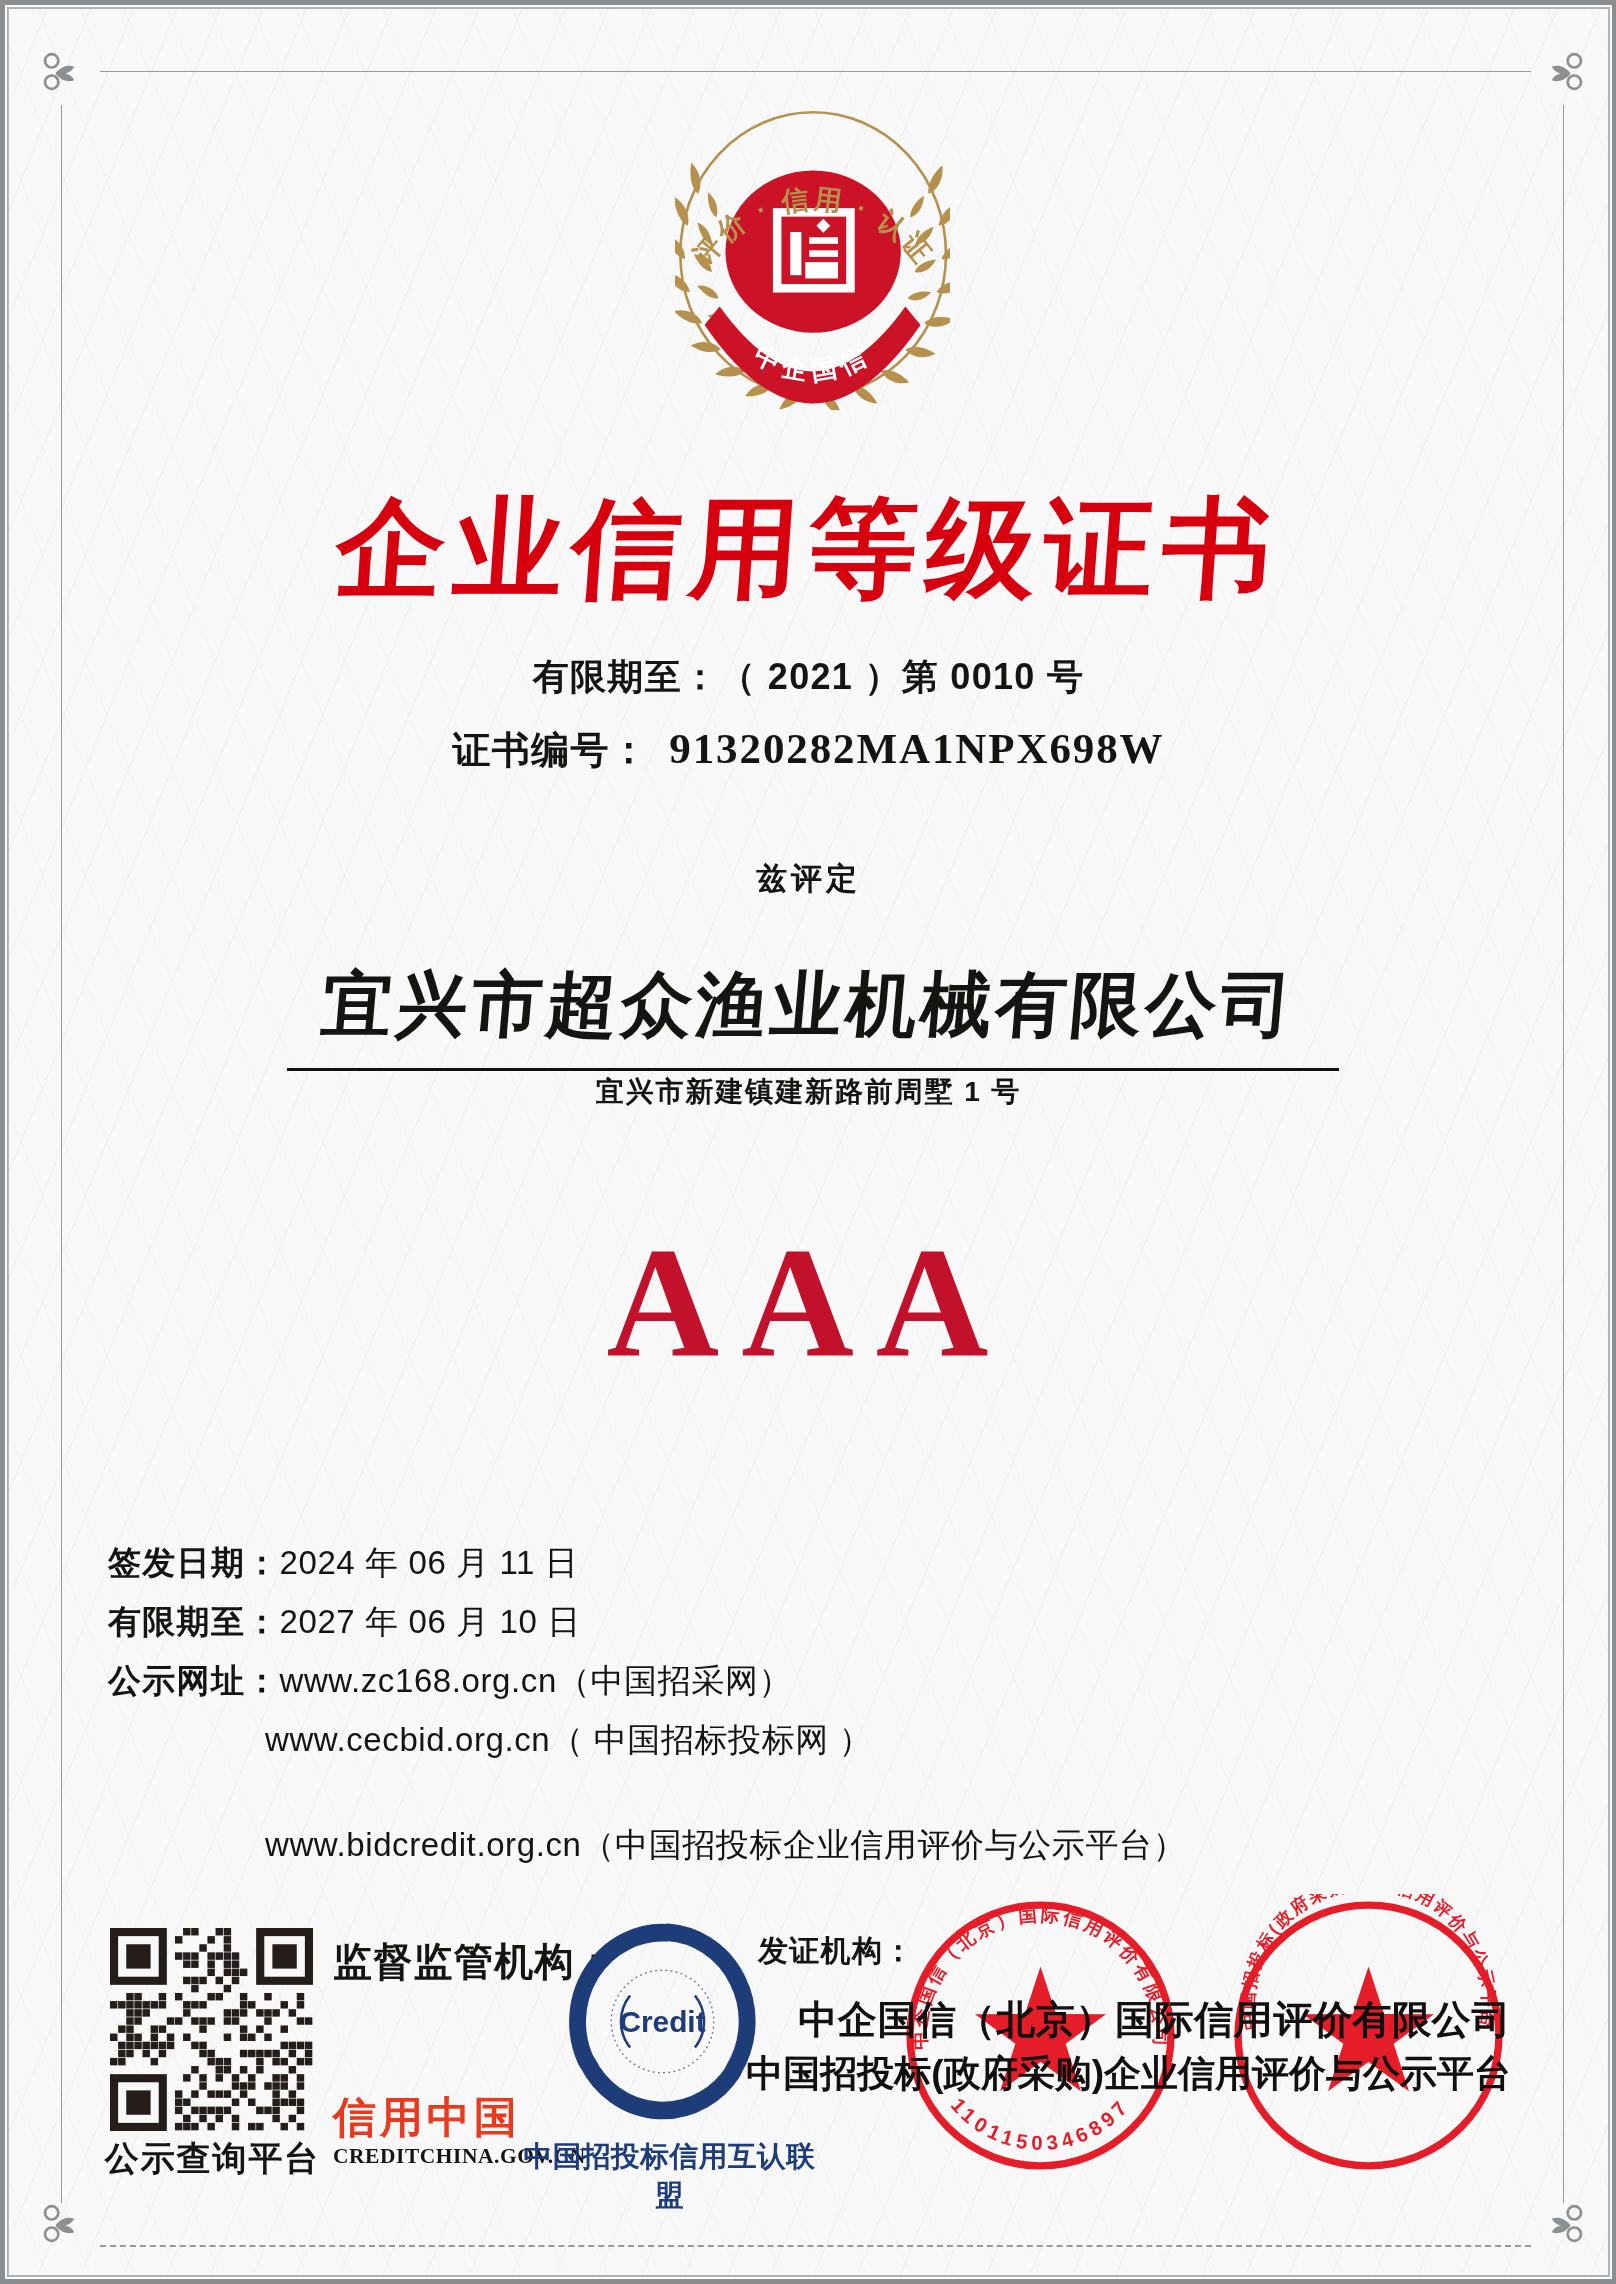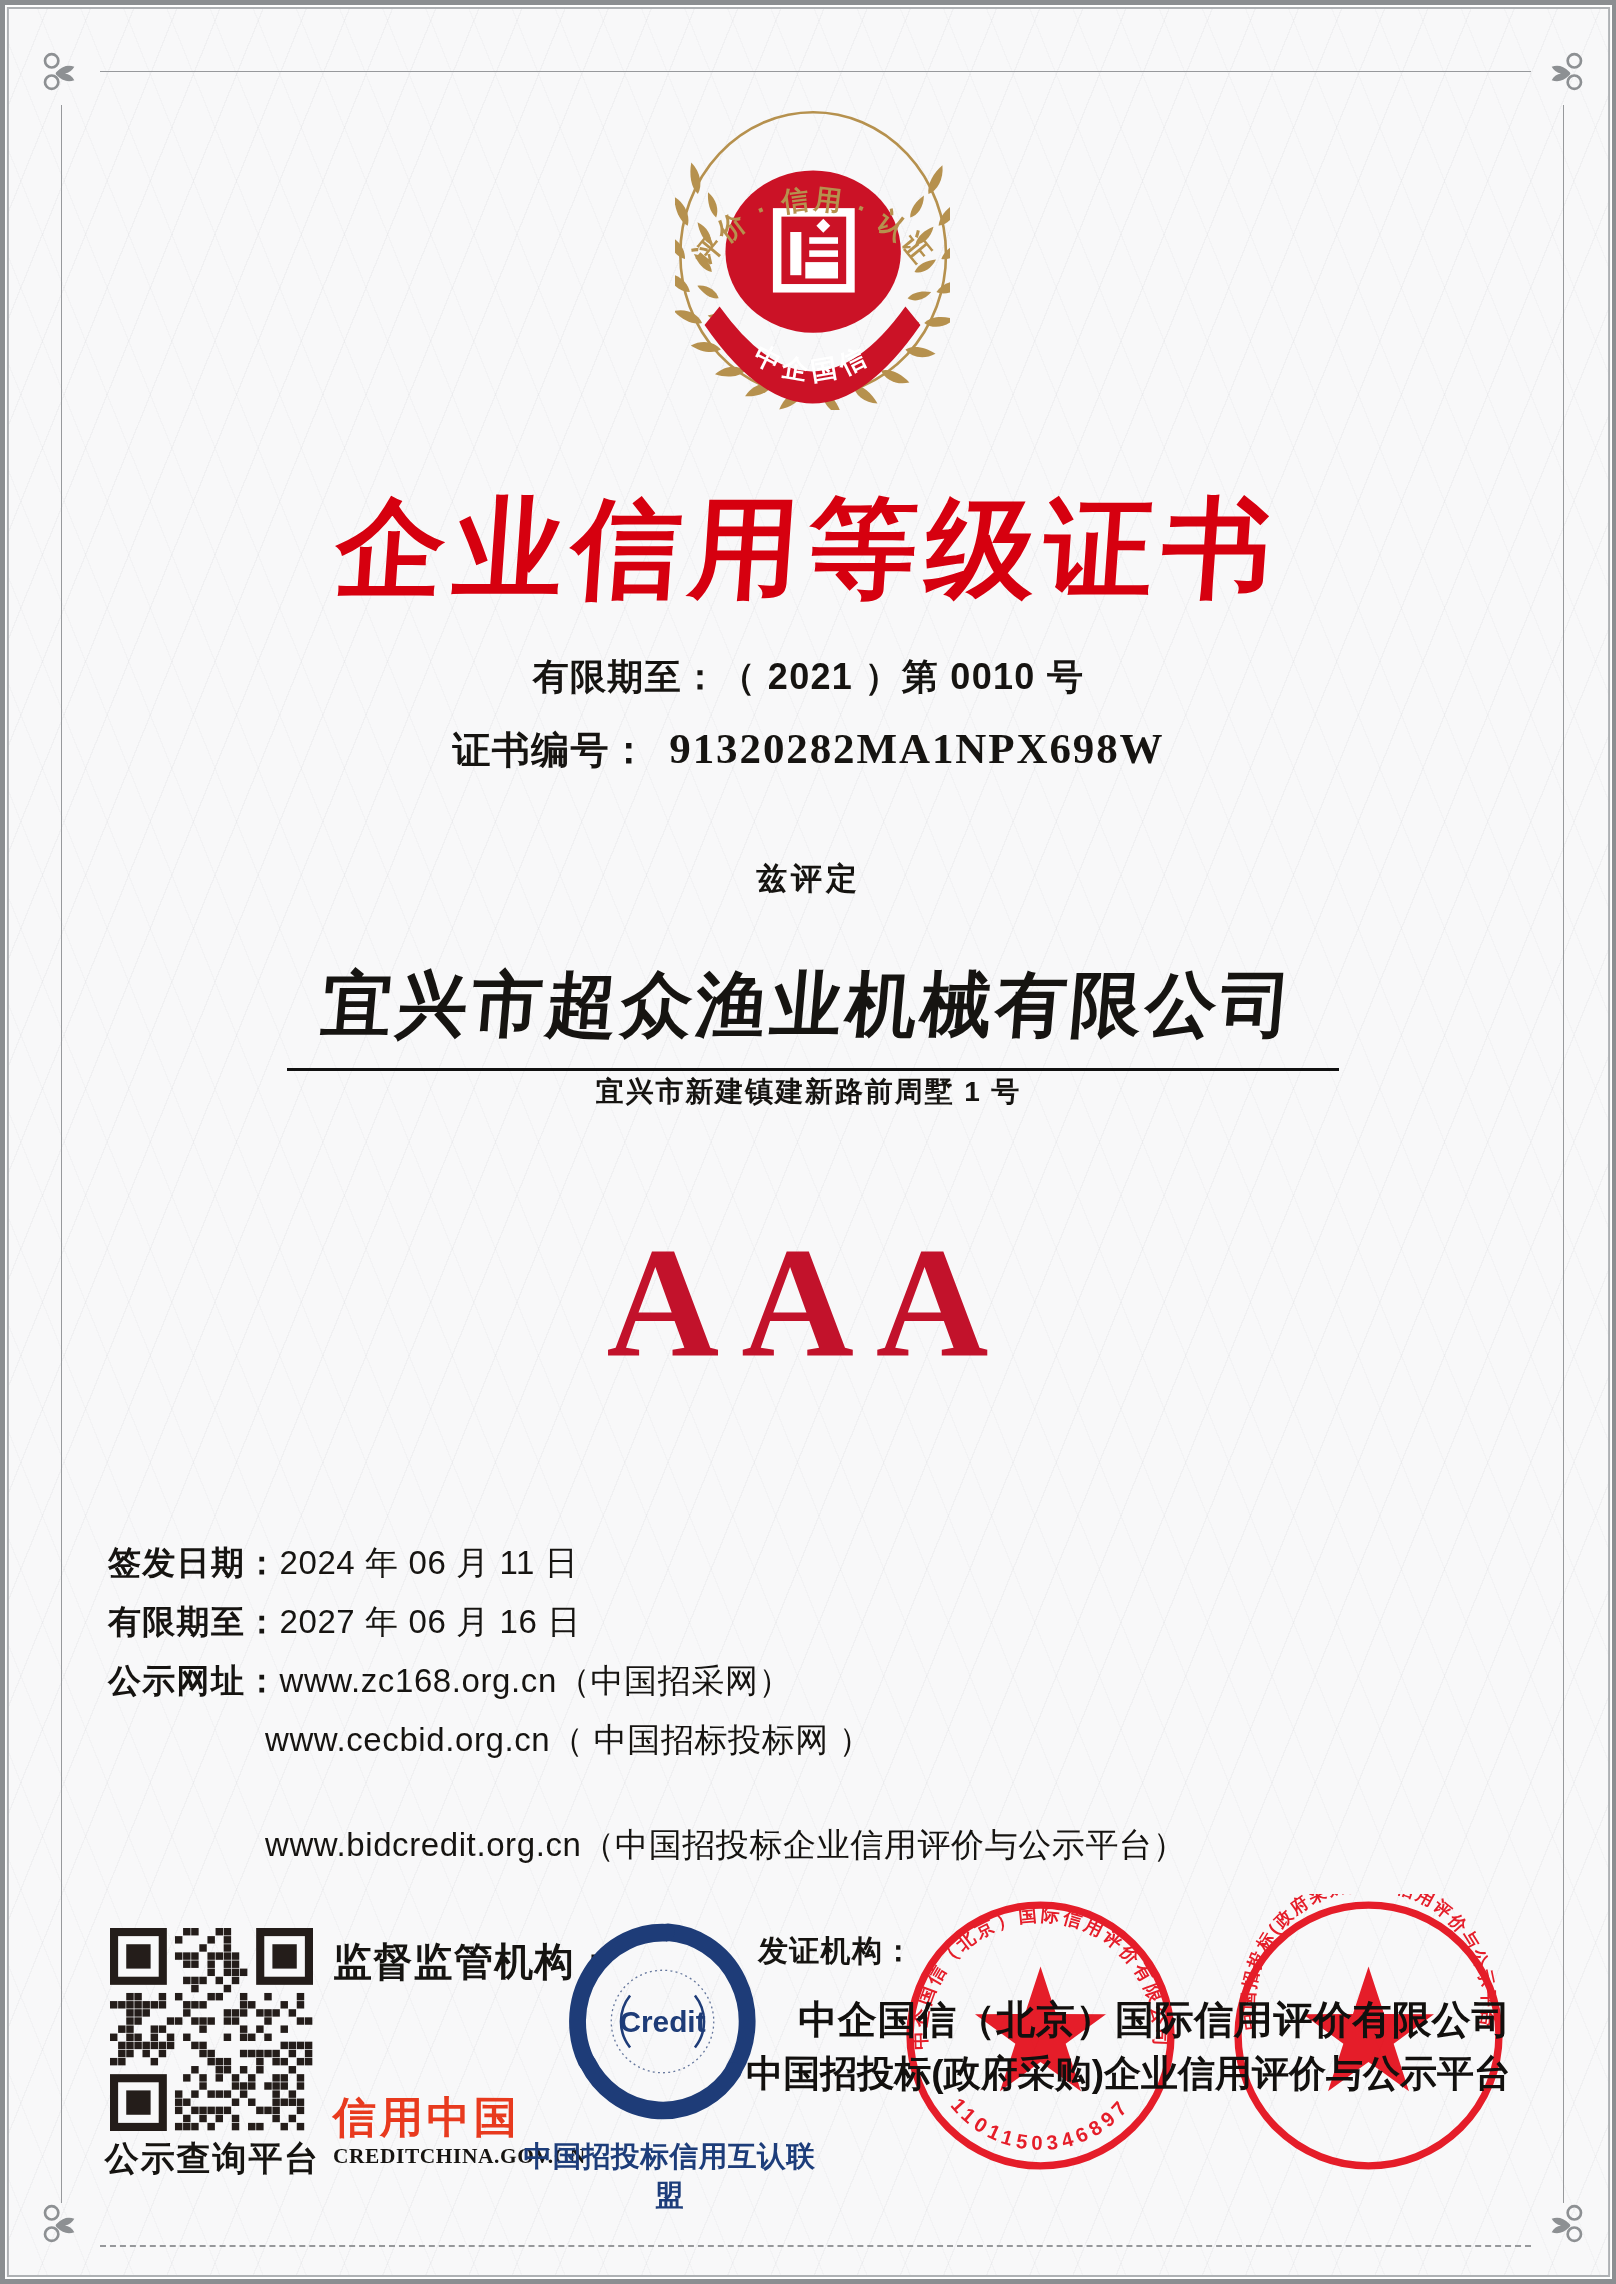--- a/index.html
+++ b/index.html
@@ -166,21 +166,21 @@
   <div class="abs ctr hereby">兹评定</div>
   <div class="abs ctr company">宜兴市超众渔业机械有限公司</div>
   <div class="abs company-line"></div>
   <div class="abs ctr address">宜兴市新建镇建新路前周墅 1 号</div>
   <div class="abs ctr rating">AAA</div>
 
   <div class="abs inforow i1">
     <span class="lb">签发日期：</span><span class="vl">2024 年 06 月 11 日</span>
   </div>
   <div class="abs inforow i2">
-    <span class="lb">有限期至：</span><span class="vl">2027 年 06 月 16 日</span>
+    <span class="lb">有限期至：</span><span class="vl">2027 年 06 月 10 日</span>
   </div>
   <div class="abs inforow i3">
     <span class="lb">公示网址：</span><span class="vl">www.zc168.org.cn（中国招采网）</span>
   </div>
   <div class="abs inforow i4">
     <span class="vl">www.cecbid.org.cn（ 中国招标投标网 ）</span>
   </div>
   <div class="abs inforow i5">
     <span class="vl">www.bidcredit.org.cn（中国招投标企业信用评价与公示平台）</span>
   </div>

